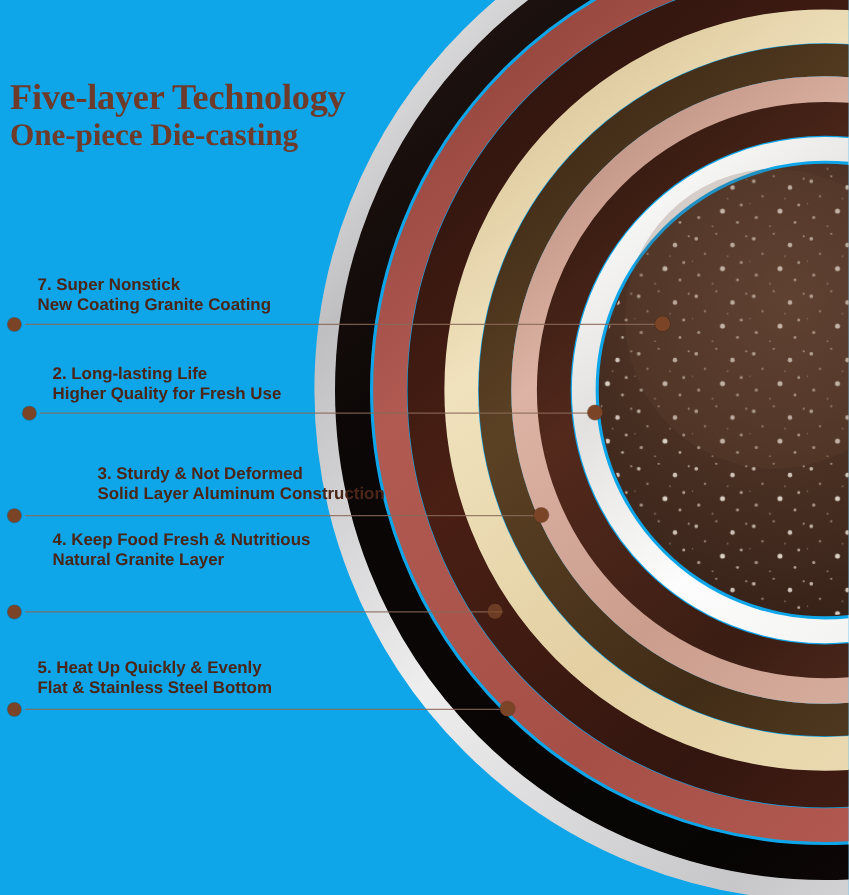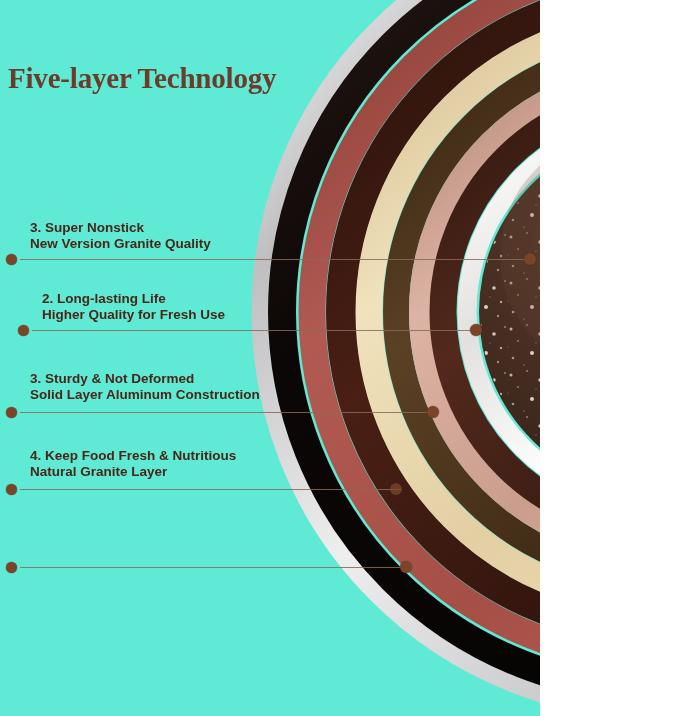--- a/index.html
+++ b/index.html
@@ -6,23 +6,23 @@
   html, body {
     margin: 0;
     padding: 0;
     background: #ffffff;
   }
   body {
     font-family: "Liberation Serif", "DejaVu Serif", serif;
   }
   #infographic {
     position: relative;
-    width: 540px;
+    width: 679px;
     height: 716px;
-    background: #5eead4;
+    background: #0ea5e9;
     overflow: hidden;
   }
 
   
   #pan-graphic {
     position: absolute;
     left: 0;
     top: 0;
     width: 679px;
     height: 716px;
@@ -202,59 +202,64 @@
 
     <circle cx="660" cy="312" r="181" fill="url(#gradGranite)"></circle>
     <g clip-path="url(#clipGranite)">
       <rect x="470" y="122" width="380" height="380" fill="url(#speckle)"></rect>
     </g>
     <circle cx="620" cy="255" r="120" fill="#6b4a38" opacity="0.22"></circle>
   </svg>
 
   <div id="title-block">
     <div id="title-line-1">Five-layer Technology</div>
+    <div id="title-line-2">One-piece Die-casting</div>
   </div>
 
   <div id="features-container">
       <div class="feature" style="left: 0px; top: 0px; width: 679px; height: 716px;">
         <div class="leader" style="left: 20px; top: 259px; width: 516px; background: rgb(138, 106, 88);"></div>
         <div class="feature-text" style="top: 220px;">
-          <div class="feature-line-1">3. Super Nonstick</div>
-          <div class="feature-line-2">New Version Granite Quality</div>
+          <div class="feature-line-1">7. Super Nonstick</div>
+          <div class="feature-line-2">New Coating Granite Coating</div>
         </div>
         <div class="dot" style="left: 6px; top: 254px; background: rgb(123, 68, 38);"></div>
         <div class="dot dot-right" style="left: 524px; top: 253px;"></div>
       </div>
       <div class="feature" style="left: 12px; top: 0px; width: 679px; height: 716px;">
         <div class="leader" style="left: 20px; top: 330px; width: 450px; background: rgb(138, 106, 88);"></div>
         <div class="feature-text" style="top: 291px;">
           <div class="feature-line-1">2. Long-lasting Life</div>
           <div class="feature-line-2">Higher Quality for Fresh Use</div>
         </div>
         <div class="dot" style="left: 6px; top: 325px; background: rgb(123, 68, 38);"></div>
         <div class="dot dot-right" style="left: 458px; top: 324px;"></div>
       </div>
       <div class="feature" style="left: 0px; top: 0px; width: 679px; height: 716px;">
         <div class="leader" style="left: 20px; top: 412px; width: 419px; background: rgb(138, 106, 88);"></div>
-        <div class="feature-text" style="top: 371px;">
+        <div class="feature-text" style="top: 371px; margin-left: 48px;">
           <div class="feature-line-1">3. Sturdy &amp; Not Deformed</div>
           <div class="feature-line-2">Solid Layer Aluminum Construction</div>
         </div>
         <div class="dot" style="left: 6px; top: 407px; background: rgb(123, 68, 38);"></div>
         <div class="dot dot-right" style="left: 427px; top: 406px;"></div>
       </div>
       <div class="feature" style="left: 0px; top: 0px; width: 679px; height: 716px;">
         <div class="leader" style="left: 20px; top: 489px; width: 382px; background: rgb(138, 106, 88);"></div>
-        <div class="feature-text" style="top: 448px;">
+        <div class="feature-text" style="top: 424px; margin-left: 12px;">
           <div class="feature-line-1">4. Keep Food Fresh &amp; Nutritious</div>
           <div class="feature-line-2">Natural Granite Layer</div>
         </div>
         <div class="dot" style="left: 6px; top: 484px; background: rgb(123, 68, 38);"></div>
         <div class="dot dot-right faint" style="left: 390px; top: 483px;"></div>
       </div>
       <div class="feature" style="left: 0px; top: 0px; width: 679px; height: 716px;">
         <div class="leader" style="left: 20px; top: 567px; width: 392px; background: rgb(138, 106, 88);"></div>
+        <div class="feature-text" style="top: 526px;">
+          <div class="feature-line-1">5. Heat Up Quickly &amp; Evenly</div>
+          <div class="feature-line-2">Flat &amp; Stainless Steel Bottom</div>
+        </div>
         <div class="dot" style="left: 6px; top: 562px; background: rgb(123, 68, 38);"></div>
         <div class="dot dot-right" style="left: 400px; top: 561px;"></div>
       </div>
     </div>
 
 </div>
 
 </body></html>

